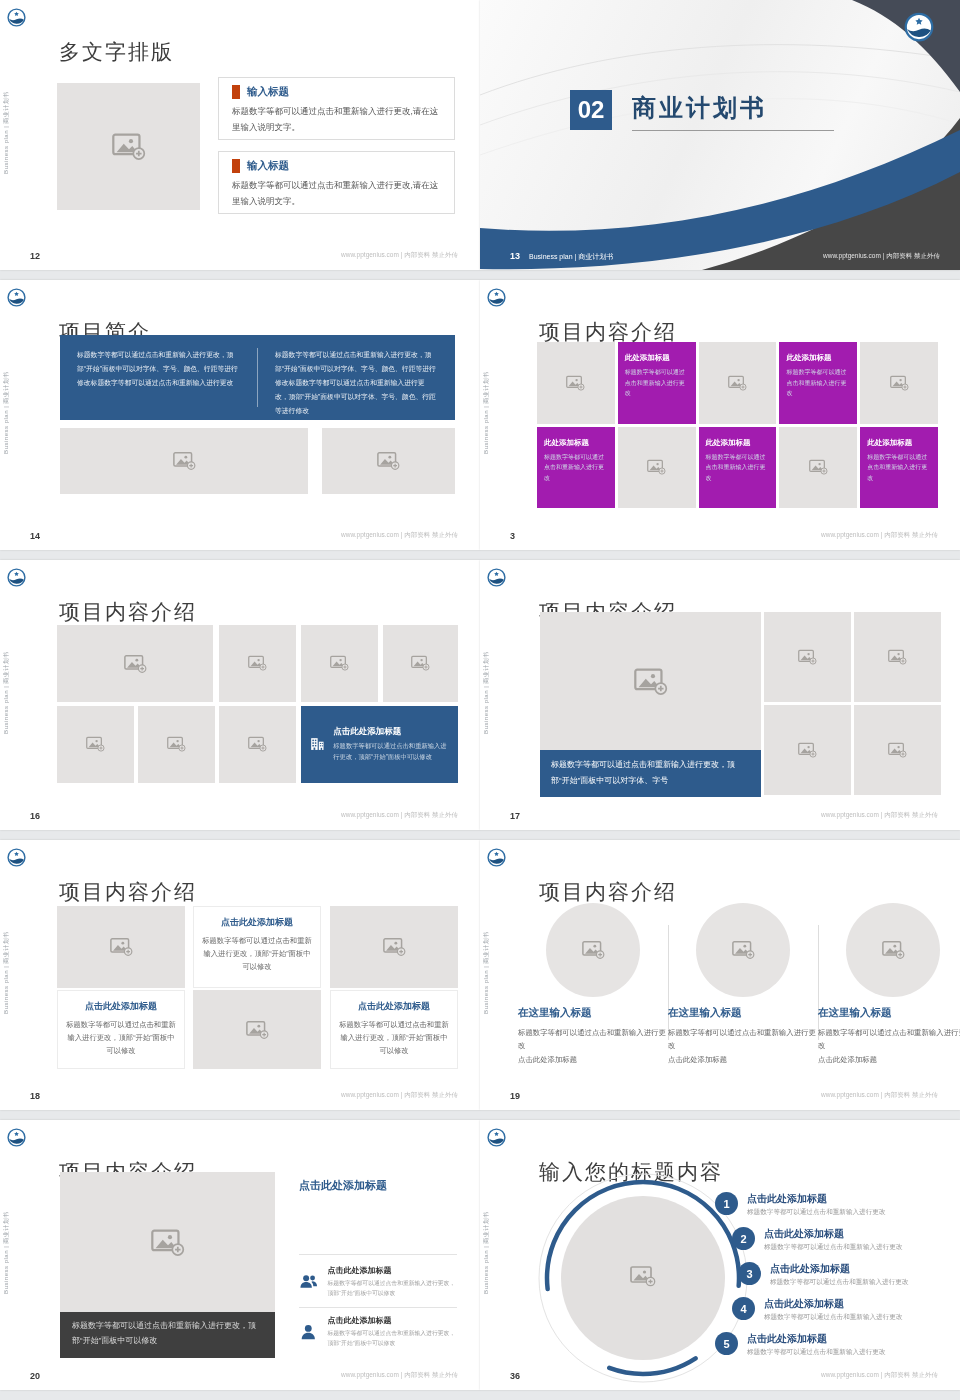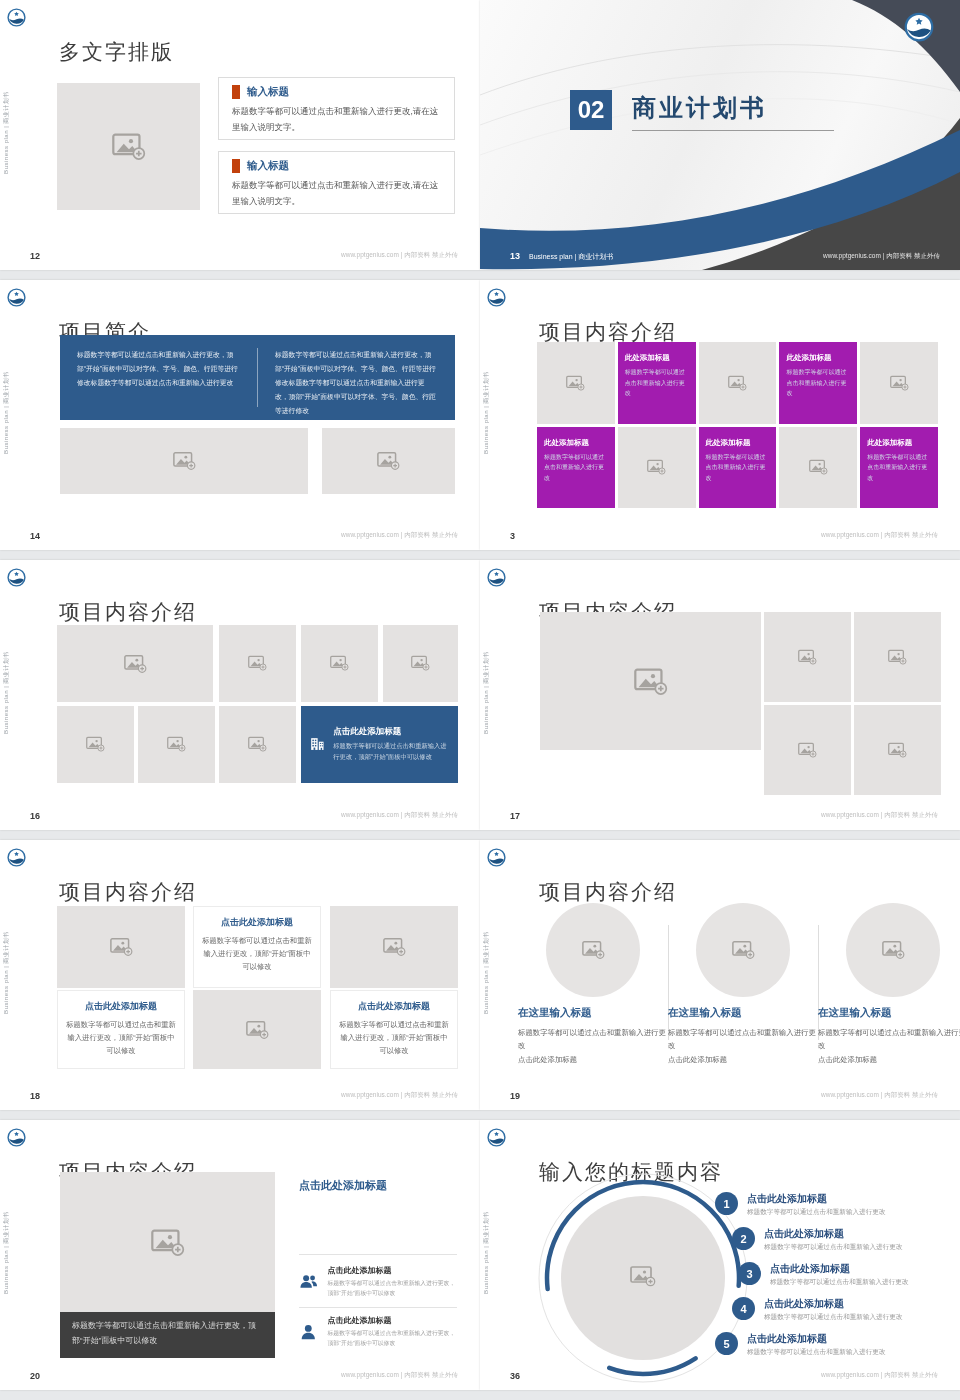--- a/index.html
+++ b/index.html
@@ -430,20 +430,21 @@
         <span class="ic ic-xl">
           <svg viewBox="0 0 26 22">
             <rect x="1" y="2" width="20" height="15" rx="1.5" fill="none" stroke="#a6a39f" stroke-width="1.7"></rect>
             <circle cx="14.5" cy="7" r="1.6" fill="#a6a39f"></circle>
             <path d="M3.5 15.5 L9 9 L13 13.2 L15.5 10.8 L19.5 15.5 Z" fill="#a6a39f"></path>
             <circle cx="20.5" cy="16.5" r="4.2" fill="#e4e2e1" stroke="#a6a39f" stroke-width="1.3"></circle>
             <path d="M20.5 14.4 V18.6 M18.4 16.5 H22.6" stroke="#a6a39f" stroke-width="1.3" fill="none"></path>
           </svg>
         </span>
       </div>
+    <div class="s17-bar">标题数字等都可以通过点击和重新输入进行更改，顶部“开始”面板中可以对字体、字号</div>
     <div class="ph s17-a">
         <span class="ic ic-sm">
           <svg viewBox="0 0 26 22">
             <rect x="1" y="2" width="20" height="15" rx="1.5" fill="none" stroke="#a6a39f" stroke-width="1.7"></rect>
             <circle cx="14.5" cy="7" r="1.6" fill="#a6a39f"></circle>
             <path d="M3.5 15.5 L9 9 L13 13.2 L15.5 10.8 L19.5 15.5 Z" fill="#a6a39f"></path>
             <circle cx="20.5" cy="16.5" r="4.2" fill="#e4e2e1" stroke="#a6a39f" stroke-width="1.3"></circle>
             <path d="M20.5 14.4 V18.6 M18.4 16.5 H22.6" stroke="#a6a39f" stroke-width="1.3" fill="none"></path>
           </svg>
         </span>

